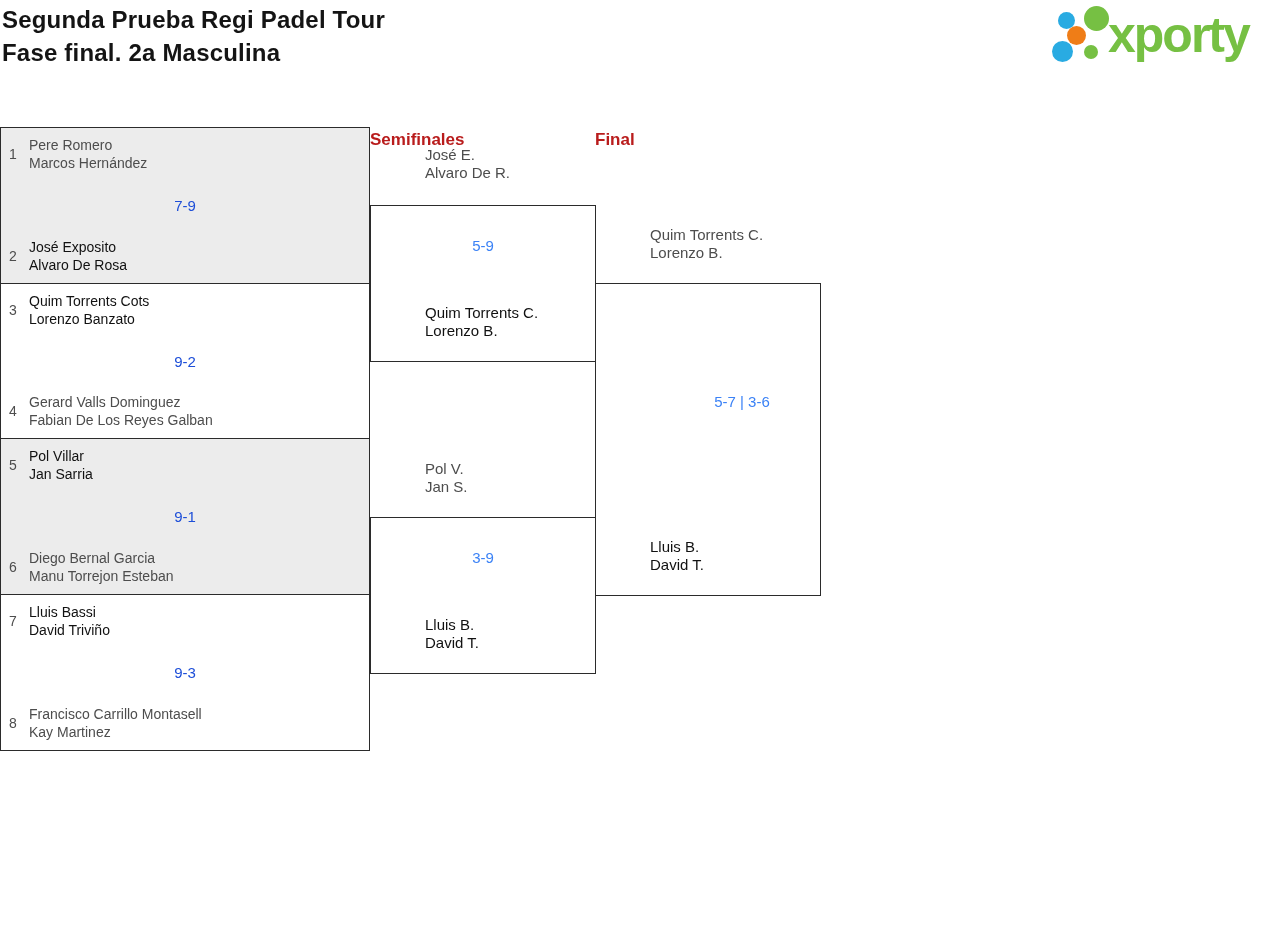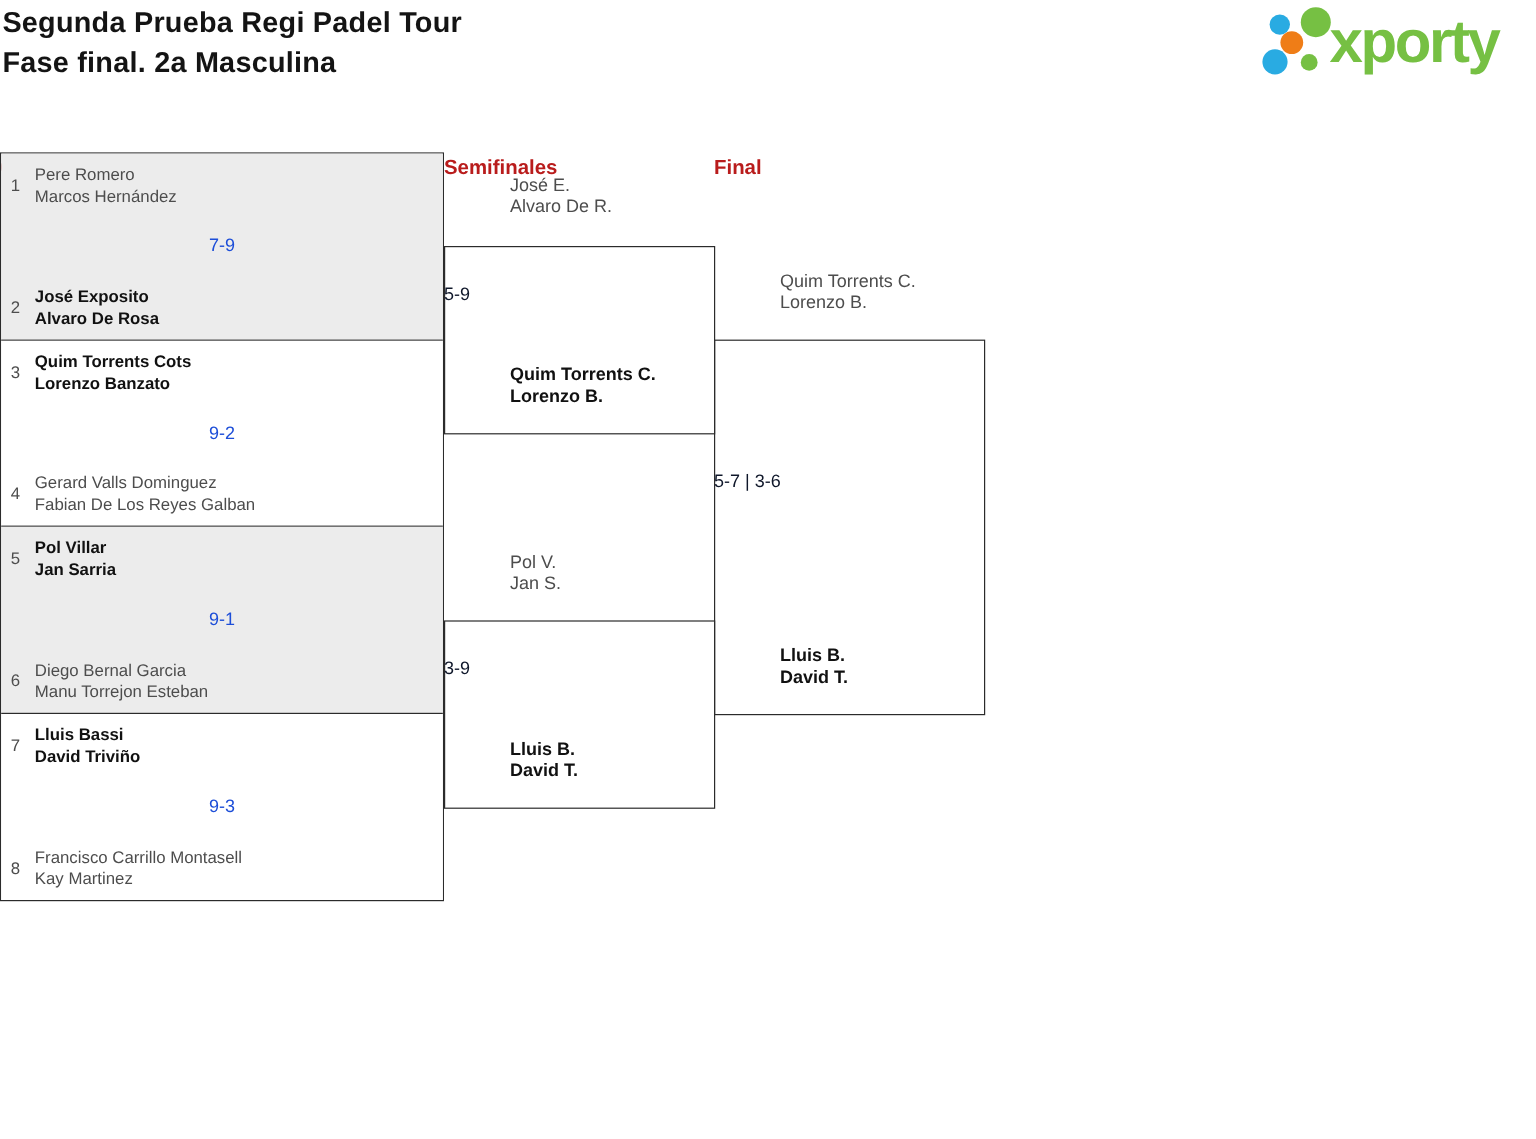--- a/index.html
+++ b/index.html
@@ -36,43 +36,43 @@
   .qf-row { position:relative; box-sizing:border-box; background:#ffffff; }
   .qf-row:not(:last-child) { border-bottom:1px solid #2b2b2b; }
   .qf-row.alt { background:#ececec; }
 
   .team { position:absolute; left:0; display:flex; align-items:center; }
   .team.top { top:8px; }
   .team.bottom { bottom:9px; }
   .seed { flex:none; width:20px; padding-left:8px; font-size:14px; color:#4d4d4d; }
   .names { font-size:14px; line-height:18px; color:#4d4d4d; }
   .names span { display:block; white-space:nowrap; }
-  .winner .names, .pair-label.winner { font-weight:700; color:#111111; }
+  .winner .names, .pair-label.winner { font-weight:400; color:#111111; }
 
   .row-score { position:absolute; left:0; width:100%; top:50%; transform:translateY(-50%);
                text-align:center; font-size:15px; color:#1d4ed8; }
 
   
   .match-box { position:absolute; border:1px solid #2b2b2b; box-sizing:border-box; background:transparent; }
   .sf1-box   { left:370px; top:205px; width:226px; height:157px; }
   .sf2-box   { left:370px; top:517px; width:226px; height:157px; }
   .final-box { left:595px; top:283px; width:226px; height:313px; }
 
   .pair-label { position:absolute; font-size:15px; line-height:18px; color:#4d4d4d; }
   .pair-label span { display:block; white-space:nowrap;margin-left:48px; }
-  .box-score { position:absolute; text-align:left; font-size:15px; color:#0f172a; }
+  .box-score { position:absolute; text-align:center; font-size:15px; color:#3b82f6; }
 
   .sf1-top      { left:377px; top:146px; }
   .sf1-score    { left:370px; width:226px; top:237px; }
   .sf1-bottom   { left:377px; top:304px; }
   .sf2-top      { left:377px; top:460px; }
   .sf2-score    { left:370px; width:226px; top:549px; }
   .sf2-bottom   { left:377px; top:616px; }
   .final-top    { left:602px; top:226px; }
-  .final-score  { left:595px; width:256px; top:393px; }
+  .final-score  { left:595px; width:256px; top:393px;padding-left:19px; }
   .final-bottom { left:602px; top:538px; }
 </style>
 </head>
 <body>
 
 <div class="page">
 
   <div class="title">
     <div>Segunda Prueba Regi Padel Tour</div>
     <div>Fase final. 2a Masculina</div>

